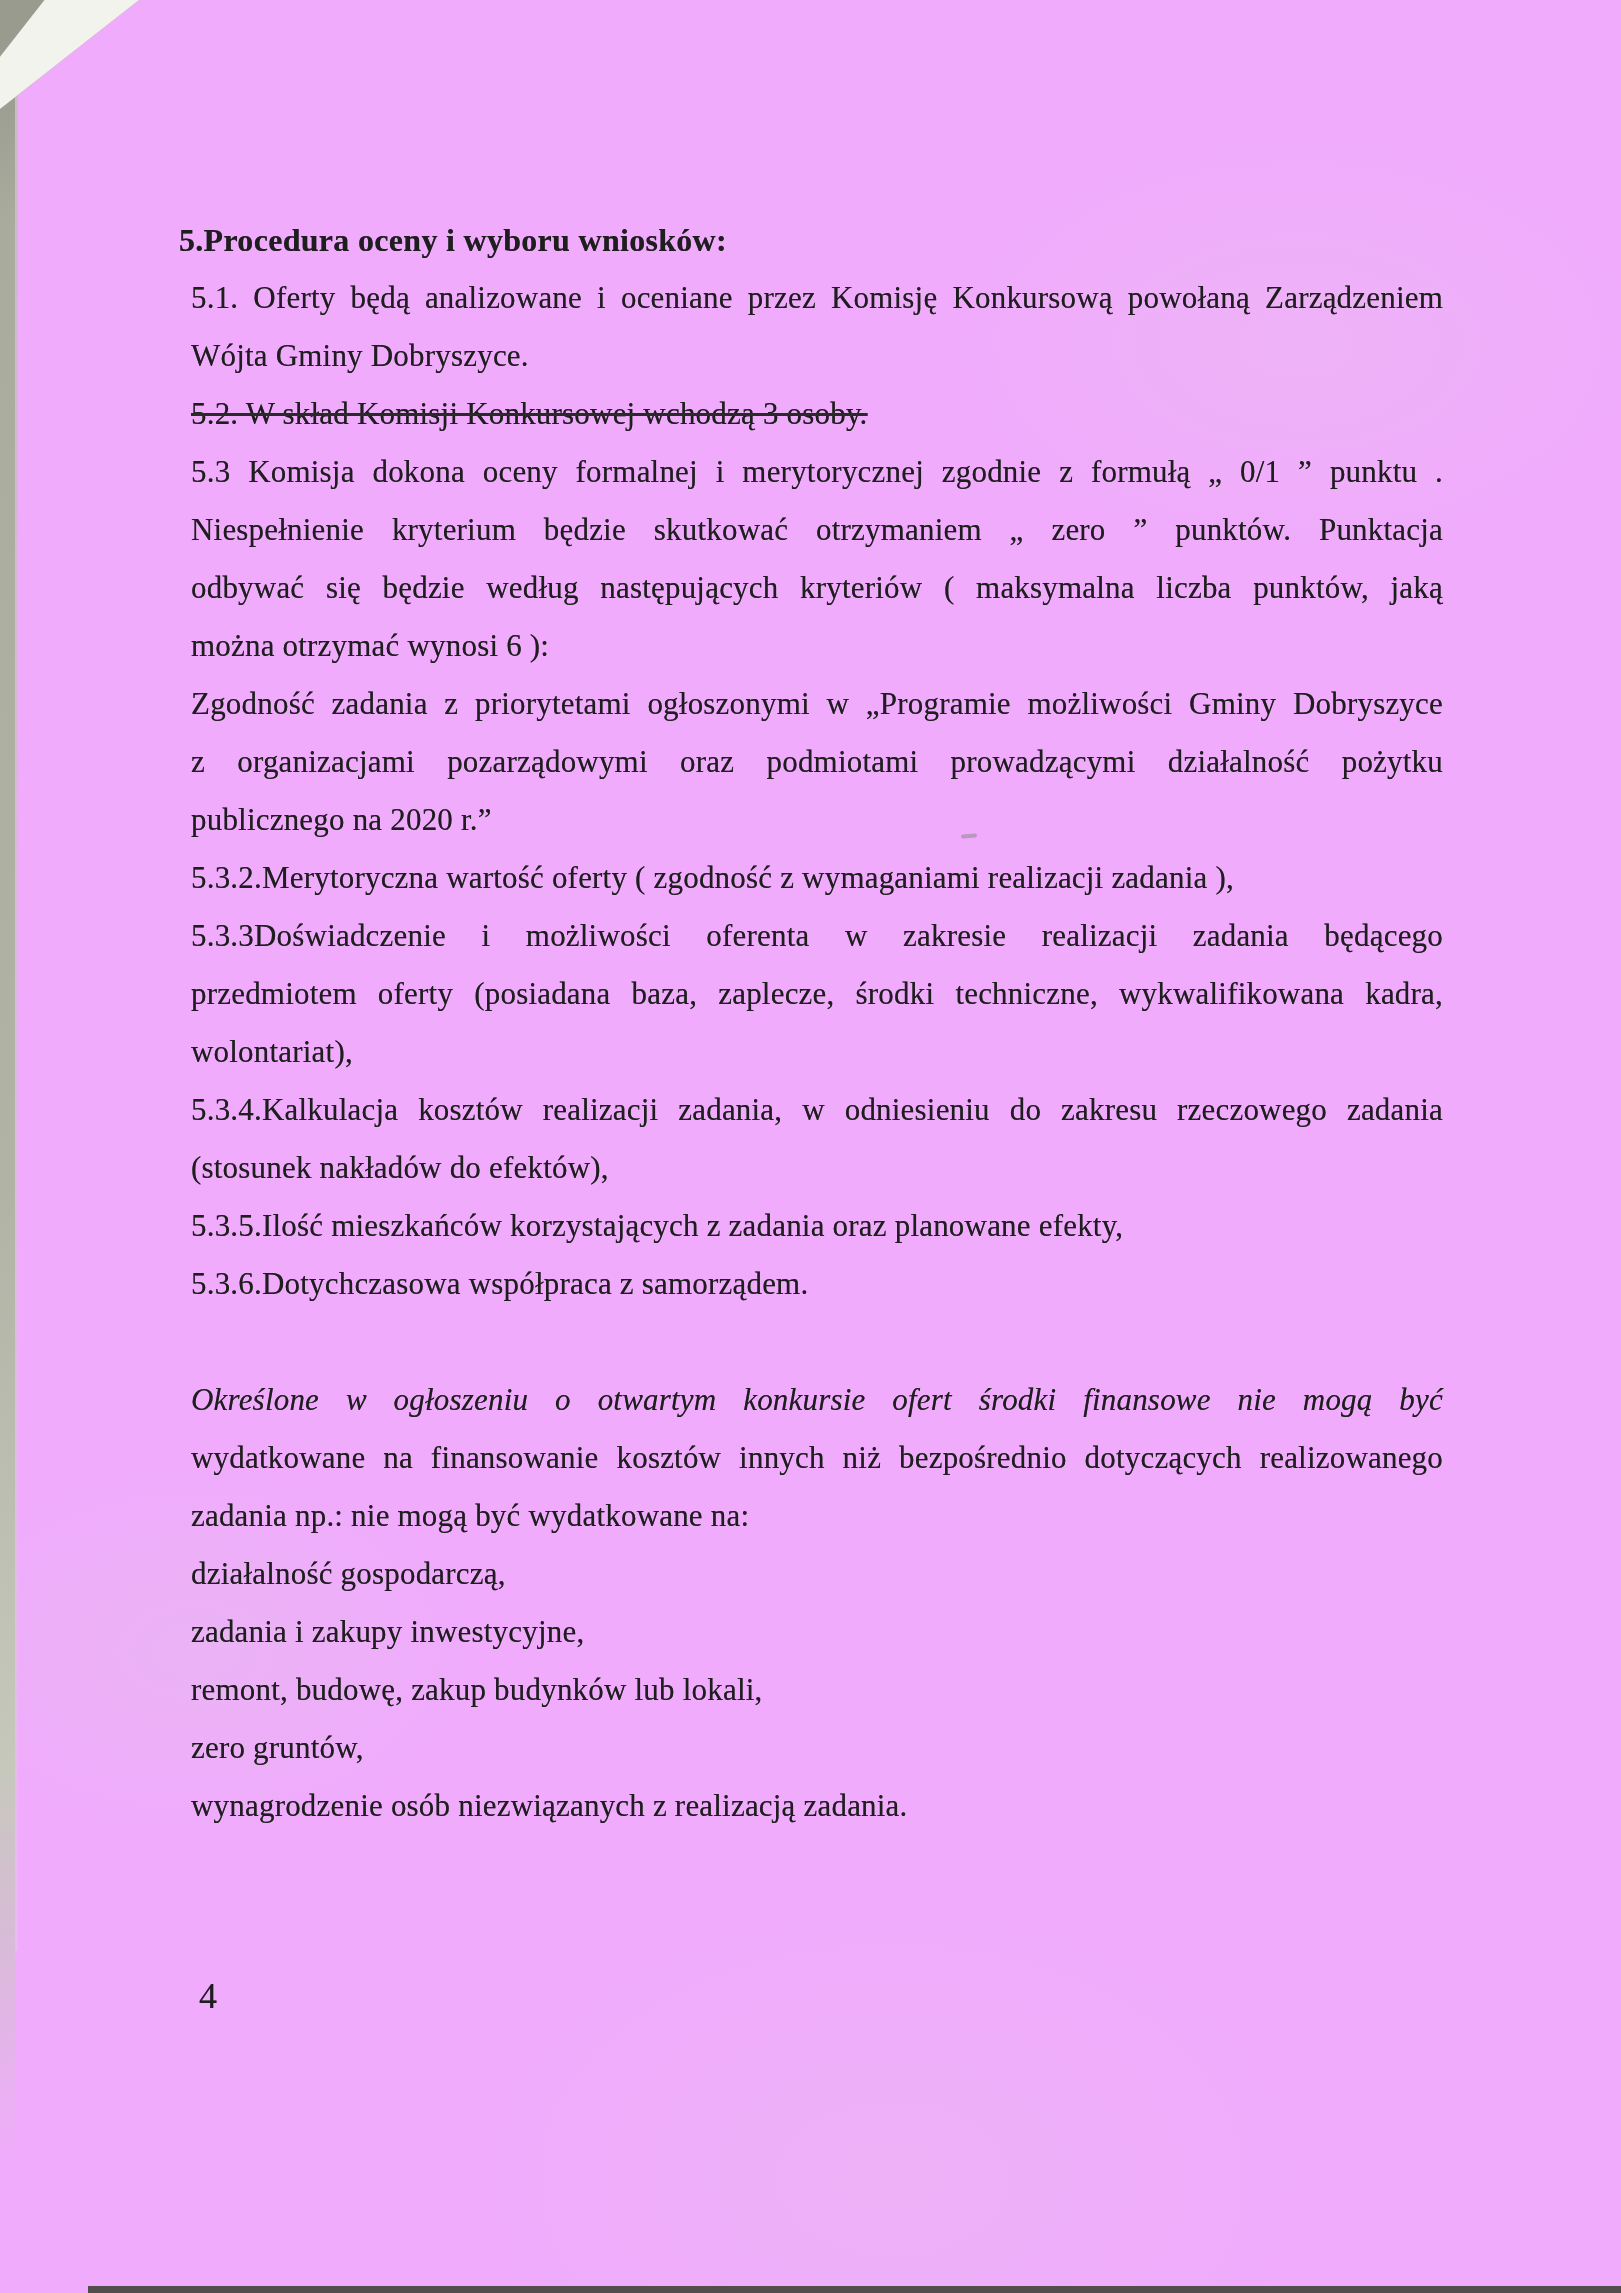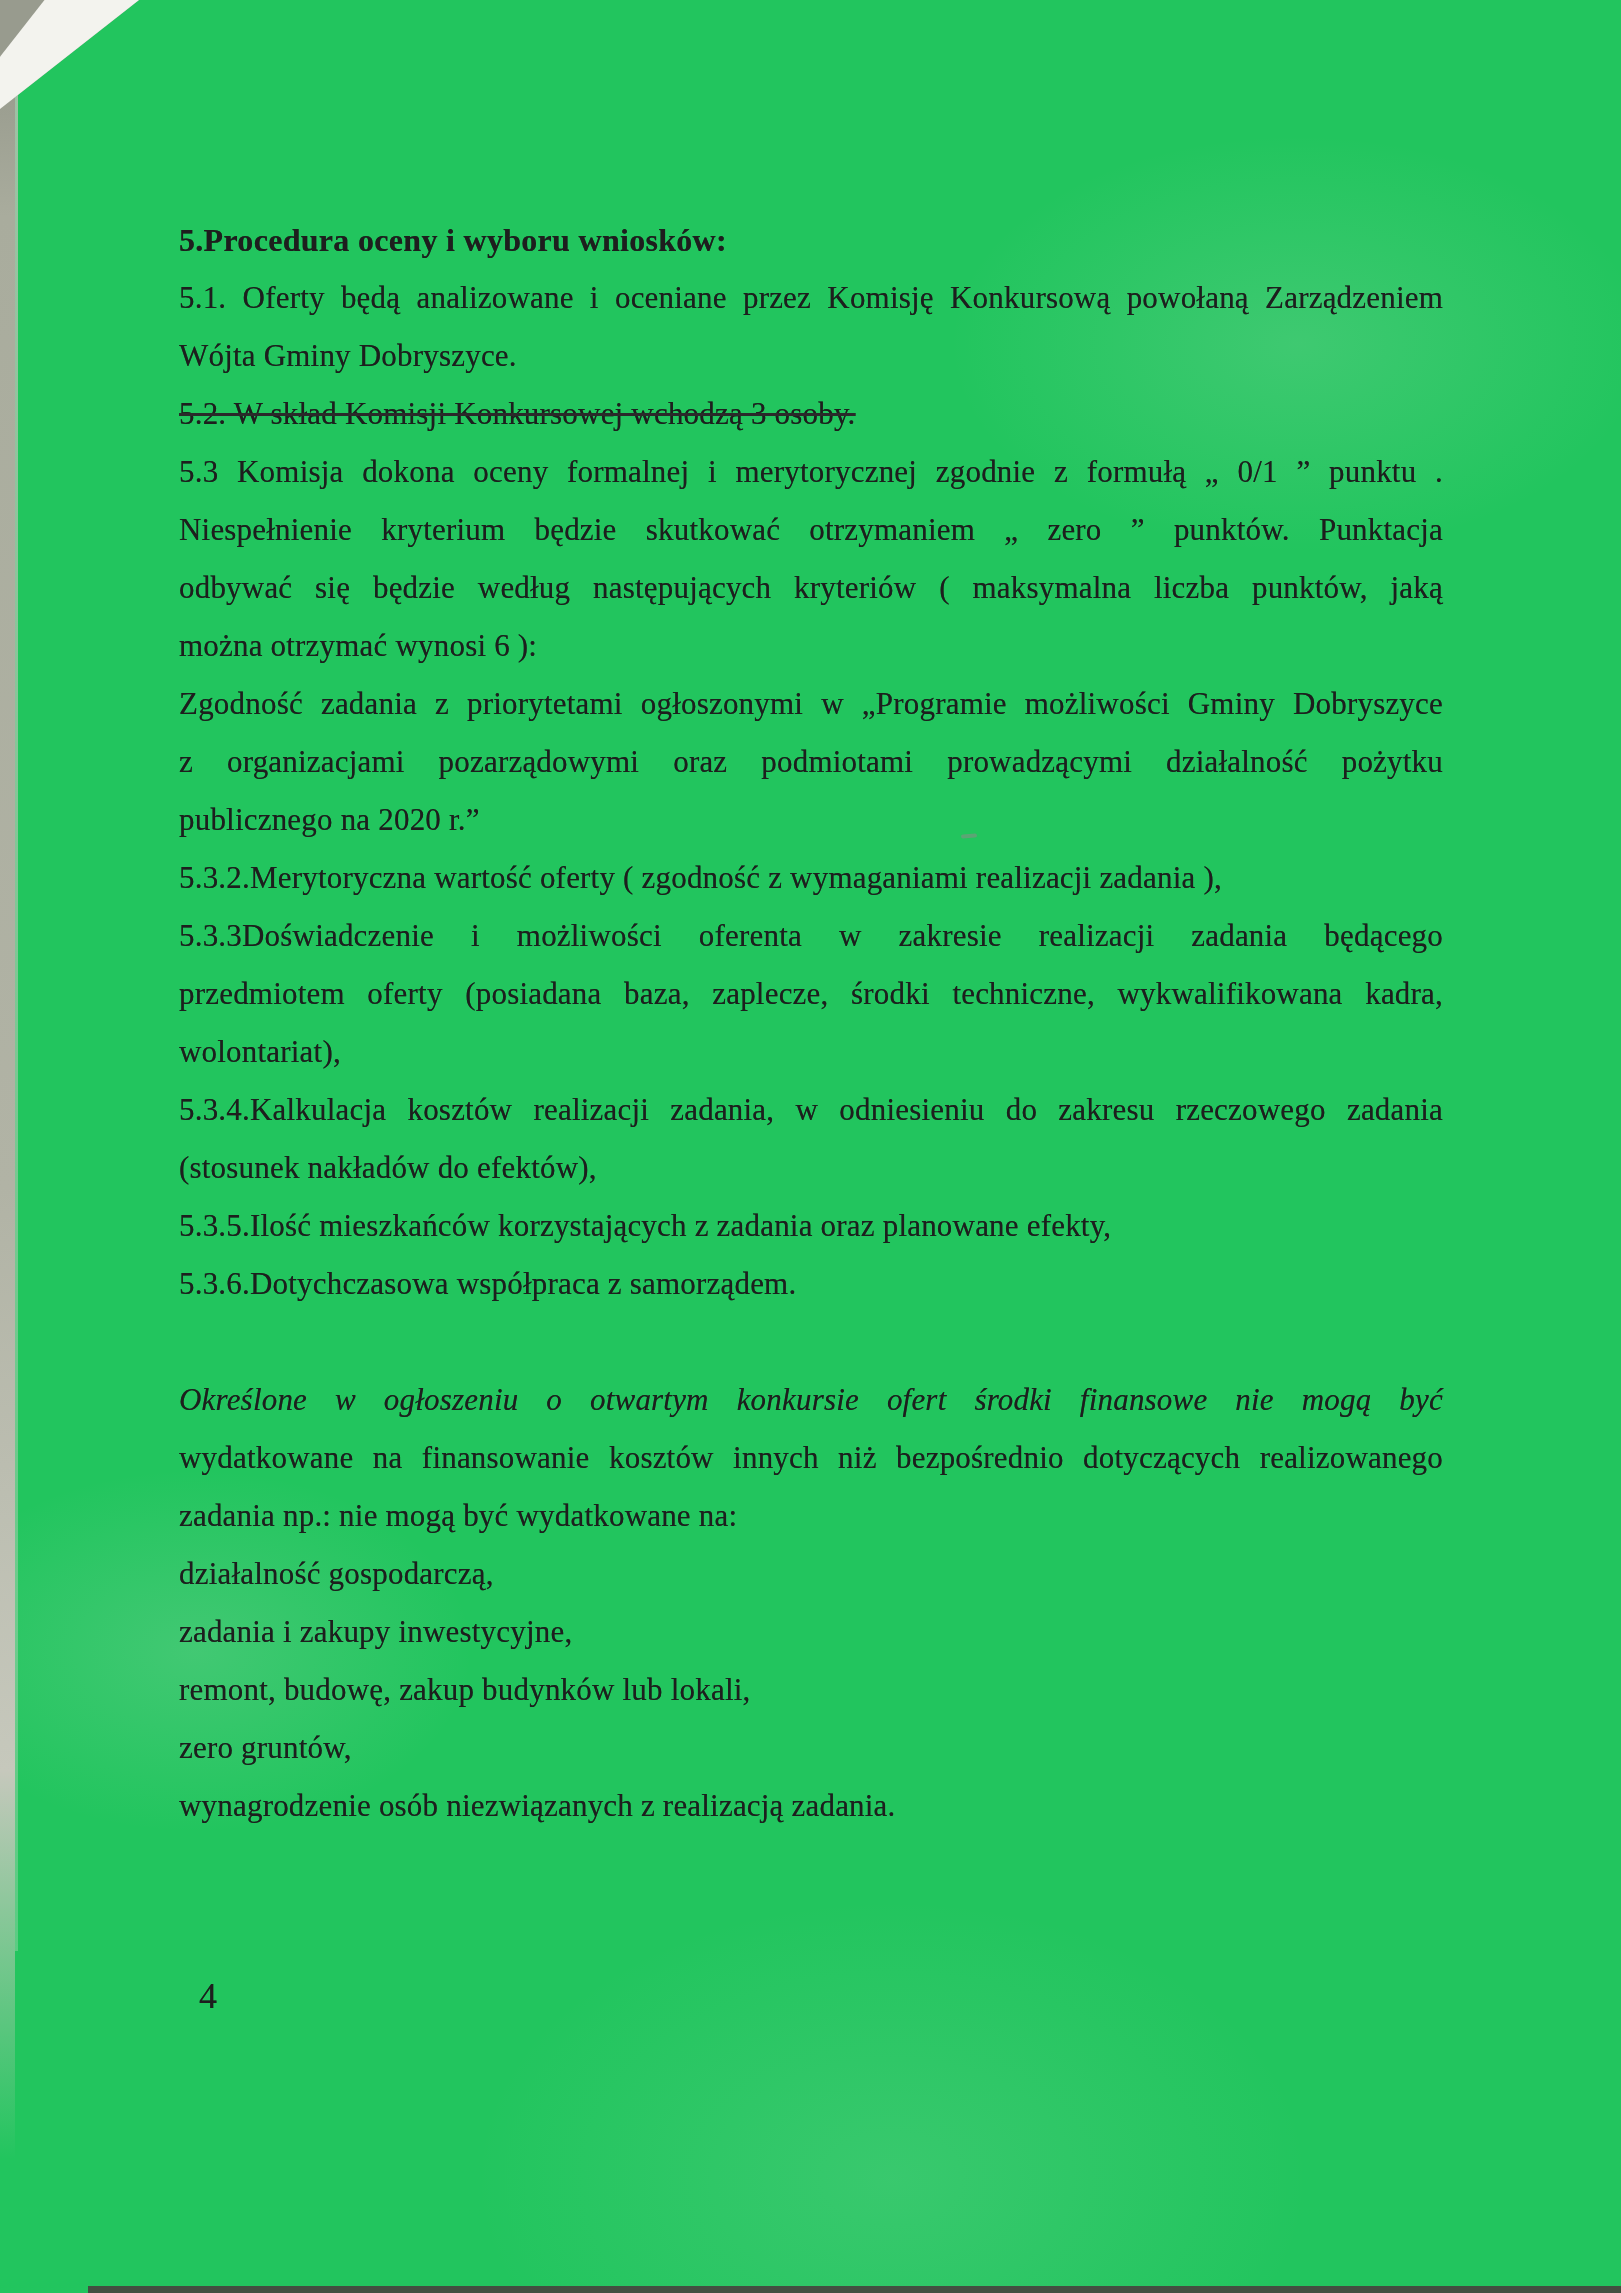--- a/index.html
+++ b/index.html
@@ -4,21 +4,21 @@
 <style>
   html, body {
     margin: 0;
     padding: 0;
     background: #ffffff;
   }
   .page {
     position: relative;
     width: 1622px;
     height: 2293px;
-    background: #22c55e;
+    background: #f0abfc;
     overflow: hidden;
     font-family: "Liberation Serif", "DejaVu Serif", serif;
   }
   
   .page::before {
     content: "";
     position: absolute;
     inset: 0;
     background:
       radial-gradient(ellipse 398px 259px at 12% 72%, rgba(210,216,210,0.18), rgba(0,0,0,0) 70%),
@@ -93,20 +93,21 @@
     font-weight: bold;
     font-size: 32px;
     line-height: 58px;
     min-height: 58px;
     letter-spacing: 0.3px;
   }
   .ln {
     line-height: 58px;
     min-height: 58px;
     white-space: normal;
+    margin-left: 12px;
   }
   .j {
     text-align: justify;
     text-align-last: justify;
   }
   .s {
     text-decoration: line-through;
     text-decoration-thickness: 3px;
     text-decoration-color: #2a2a2a;
   }

